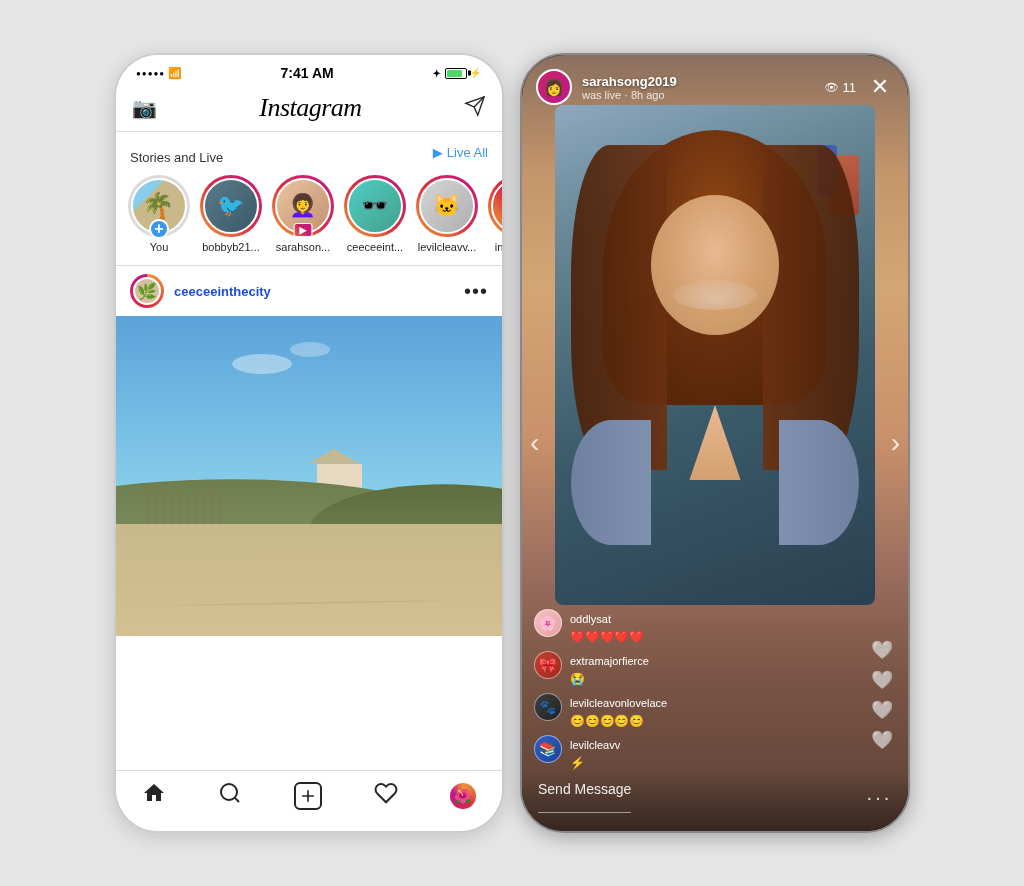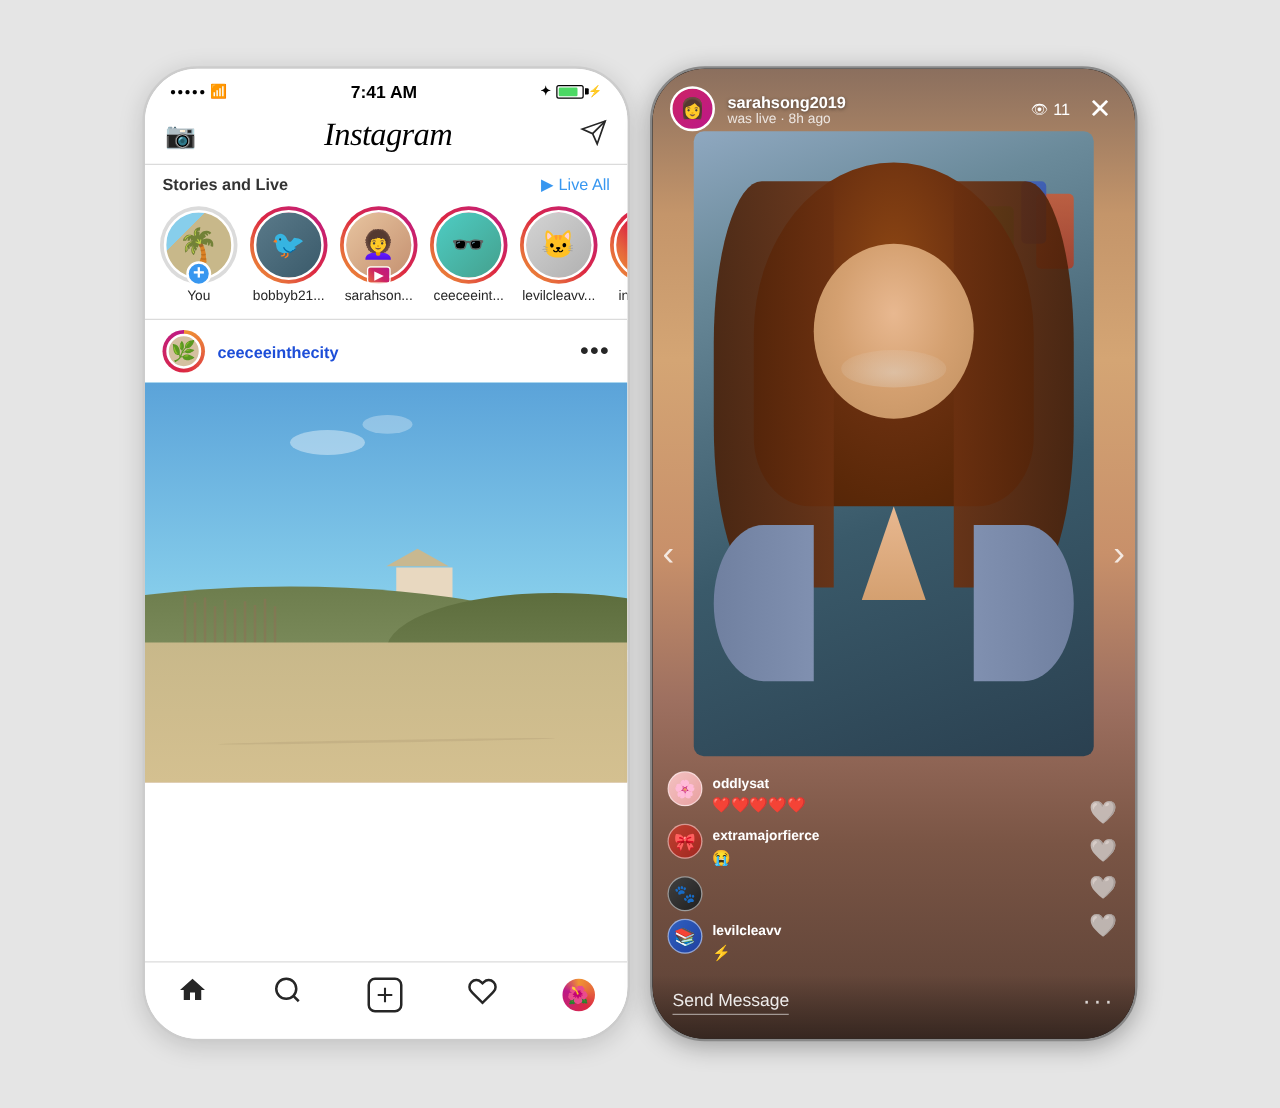--- a/index.html
+++ b/index.html
@@ -370,21 +370,21 @@
       border-radius: 50%;
       border: 1.5px solid rgba(255,255,255,0.5);
       flex-shrink: 0;
       display: flex;
       align-items: center;
       justify-content: center;
       font-size: 14px;
       overflow: hidden;
     }
     .comment-text { }
-    .comment-username { color: #fff; font-size: 11px; font-weight: 700; }
+    .comment-username { color: #fff; font-size: 11px; font-weight: 400; }
     .comment-msg { color: #fff; font-size: 12px; }
 
     
     .live-hearts {
       position: absolute;
       right: 14px;
       bottom: 80px;
       z-index: 10;
       display: flex;
       flex-direction: column;
@@ -405,21 +405,21 @@
       display: flex;
       align-items: center;
       justify-content: space-between;
       padding: 10px 16px 18px;
       background: linear-gradient(to top, rgba(0,0,0,0.4) 0%, transparent 100%);
     }
     .send-message-input {
       color: rgba(255,255,255,0.9);
       font-size: 14px;
       border-bottom: 1px solid rgba(255,255,255,0.5);
-      padding-bottom: 3px;
+      padding-bottom: 15px;
       cursor: text;
     }
     .live-more-btn {
       color: rgba(255,255,255,0.8);
       font-size: 20px;
       cursor: pointer;
       letter-spacing: 2px;
     }
     .av-pink { background: linear-gradient(135deg, #cc2366, #bc1888) !important; }
 
@@ -455,21 +455,21 @@
         
         <svg width="22" height="22" viewBox="0 0 24 24" fill="none" stroke="#262626" stroke-width="1.5">
           <line x1="22" y1="2" x2="11" y2="13"></line>
           <polygon points="22 2 15 22 11 13 2 9 22 2"></polygon>
         </svg>
       </span>
     </div>
 
     <div class="stories-bar">
       <div class="stories-header">
-        <span style="font-weight:700;font-size:13px;">Stories and Live</span>
+        <span style="font-weight:400;font-size:13px;margin-top:10px;">Stories and Live</span>
         <span class="watch-all">
           <span>▶</span>
           <span>Live All</span>
         </span>
       </div>
       <div class="stories-list">
 
         <div class="story-item">
           <div class="story-avatar-wrap">
             <div class="story-ring no-ring">
@@ -654,20 +654,24 @@
       </div>
       <div class="comment-item">
         <div class="comment-avatar" style="background:linear-gradient(135deg,#c04030,#a02820);">🎀</div>
         <div class="comment-text">
           <span class="comment-username">extramajorfierce</span><br>
           <span class="comment-msg">😭</span>
         </div>
       </div>
       <div class="comment-item">
         <div class="comment-avatar" style="background:linear-gradient(135deg,#404040,#202020);">🐾</div>
+        <div class="comment-text">
+          <span class="comment-username">levilcleavonlovelace</span><br>
+          <span class="comment-msg">😊😊😊😊😊</span>
+        </div>
       </div>
       <div class="comment-item">
         <div class="comment-avatar" style="background:linear-gradient(135deg,#3060c0,#2040a0);">📚</div>
         <div class="comment-text">
           <span class="comment-username">levilcleavv</span><br>
           <span class="comment-msg">⚡</span>
         </div>
       </div>
     </div>
 

